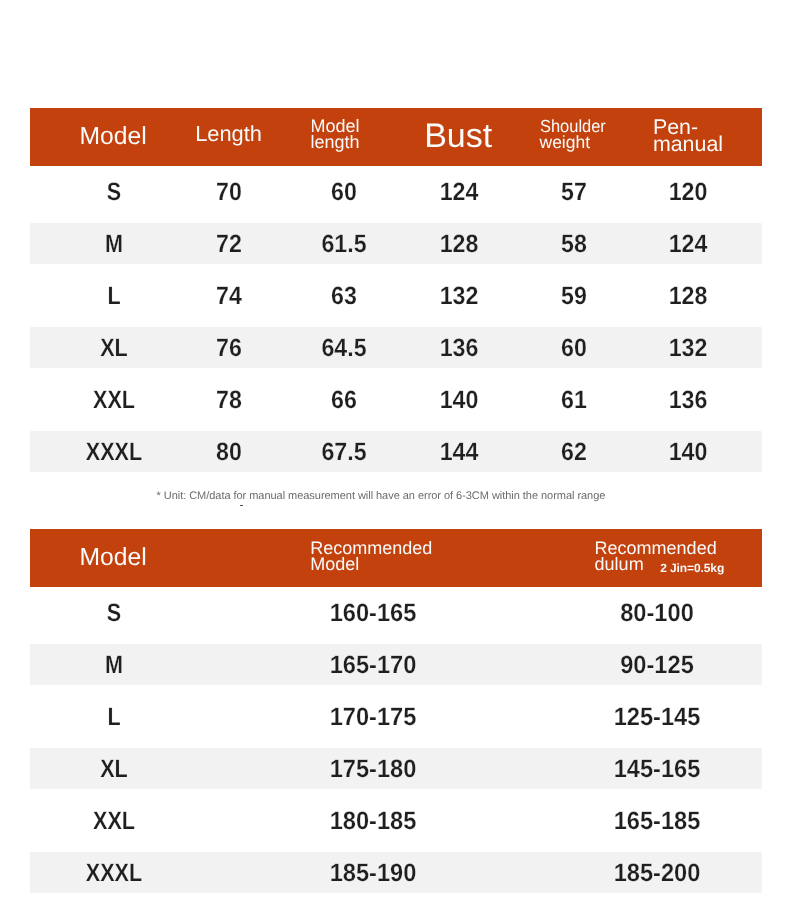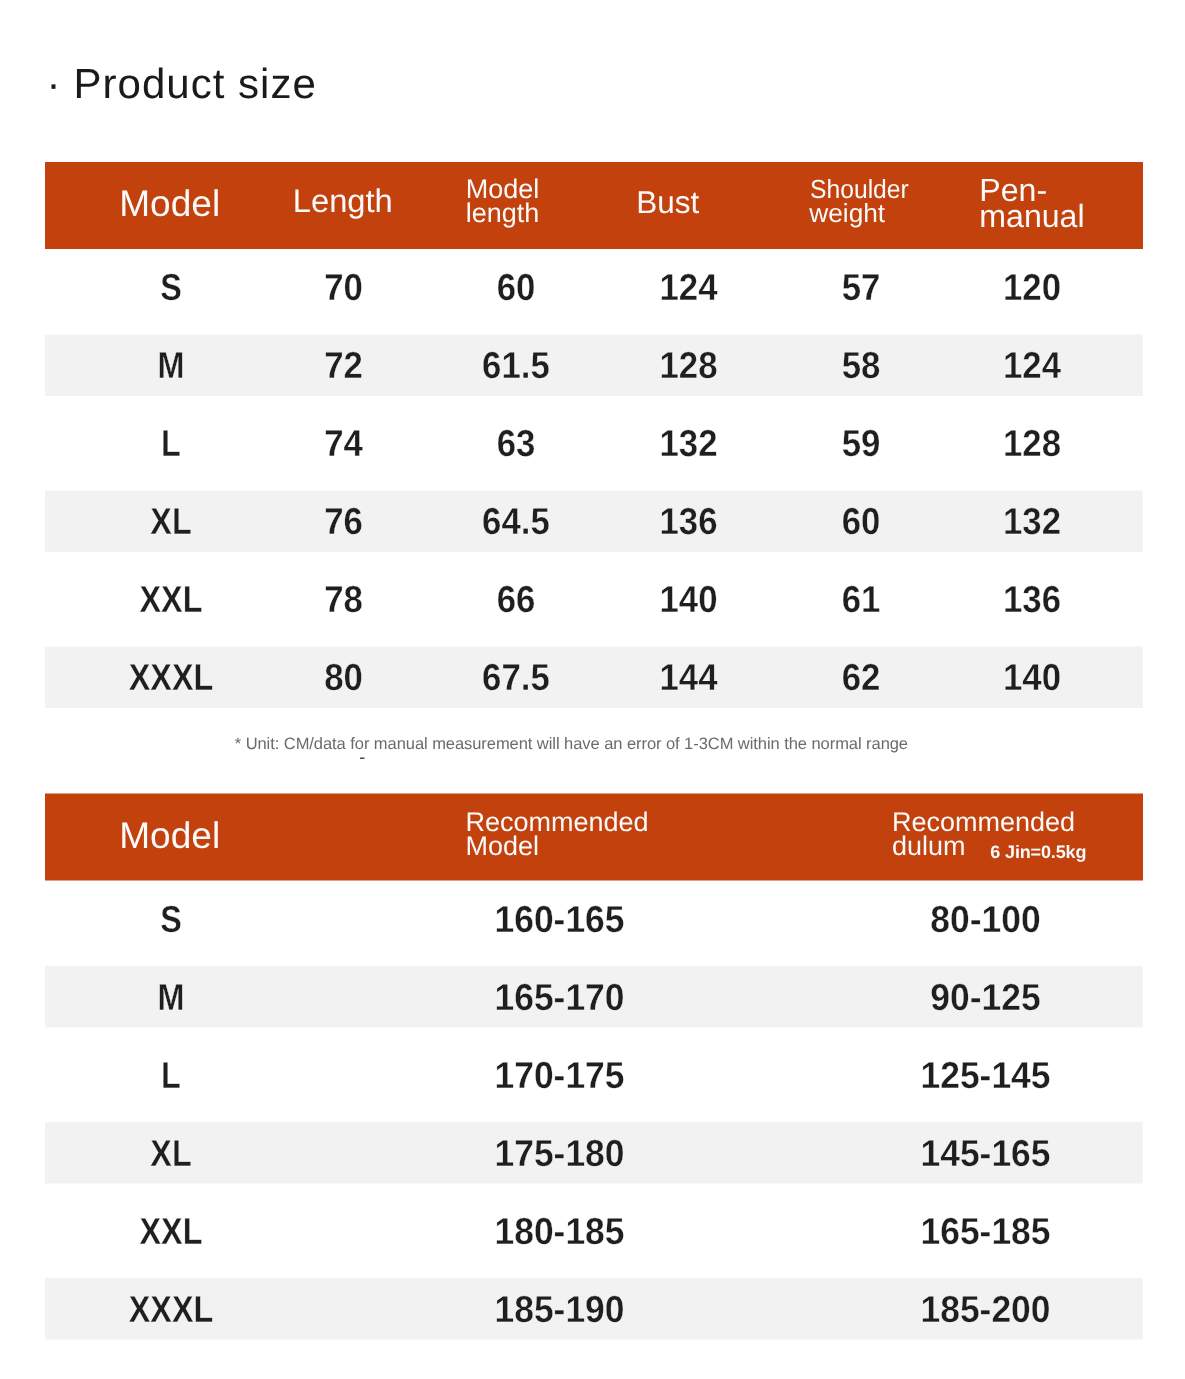--- a/index.html
+++ b/index.html
@@ -23,37 +23,33 @@
   .cell.rangecol{transform:translateX(-50%) scaleX(.945);}
 
   .footnote{position:absolute;font-size:11px;letter-spacing:-0.04px;line-height:14px;color:#6b6b6b;white-space:nowrap;}
   .stray-dot{position:absolute;left:240.2px;top:504.6px;width:2.4px;height:1.8px;background:#4a4a4a;}
   .badge{font-weight:bold;font-size:12px;margin-left:16.6px;position:relative;top:1.5px;letter-spacing:-0.1px;}
 </style>
 </head>
 <body>
 
 <div class="page">
-  <div class="title">
-    <span class="title-dot">·</span>
-    <span class="title-text">Product size</span>
-  </div>
   <div class="tbl" style="top:108px;">
     <div class="thead" style="height:58px;">
       <div class="hcell" style="left:49.5px;top:16.2px;font-size:24.7px;line-height:25px;">
         <span class="hl1" style="">Model</span>
       </div>
       <div class="hcell" style="left:165.2px;top:14.6px;font-size:21.8px;line-height:22px;">
         <span class="hl1" style="">Length</span>
       </div>
       <div class="hcell" style="left:280.5px;top:11px;font-size:18px;line-height:15.5px;">
         <span class="hl1" style="">Model</span>
         <span class="hl2">length</span>
       </div>
-      <div class="hcell" style="left:394.2px;top:15.2px;font-size:21px;line-height:26px;">
+      <div class="hcell" style="left:394.2px;top:15.2px;font-size:34px;line-height:26px;">
         <span class="hl1" style="">Bust</span>
       </div>
       <div class="hcell" style="left:509.5px;top:11.2px;font-size:17.5px;line-height:15.5px;">
         <span class="hl1" style="transform:scaleX(0.94);transform-origin:left;">Shoulder</span>
         <span class="hl2">weight</span>
       </div>
       <div class="hcell" style="left:622.9px;top:11px;font-size:21.4px;line-height:17.4px;">
         <span class="hl1" style="">Pen-</span>
         <span class="hl2">manual</span>
       </div>
@@ -103,35 +99,35 @@
         <span class="cell sizecol" style="left:84px;">XXXL</span>
         <span class="cell numcol" style="left:198.9px;">80</span>
         <span class="cell numcol" style="left:313.8px;">67.5</span>
         <span class="cell numcol" style="left:428.7px;">144</span>
         <span class="cell numcol" style="left:543.5px;">62</span>
         <span class="cell numcol" style="left:658.4px;">140</span>
       </div>
     </div>
   </div>
   <div class="footnote" style="left:156.5px;top:489px;">
-    <span>* Unit: CM/data for manual measurement will have an error of 1-3CM within the normal range</span>
+    <span>* Unit: CM/data for manual measurement will have an error of 6-3CM within the normal range</span>
   </div>
   <div class="stray-dot"></div>
   <div class="tbl" style="top:529.3px;">
     <div class="thead" style="height:58px;">
       <div class="hcell" style="left:49.5px;top:15.9px;font-size:24.7px;line-height:25px;">
         <span class="hl1" style="">Model</span>
       </div>
       <div class="hcell" style="left:280.3px;top:12.1px;font-size:18px;line-height:15.9px;">
         <span class="hl1" style="">Recommended</span>
         <span class="hl2">Model</span>
       </div>
       <div class="hcell" style="left:564.6px;top:12.1px;font-size:18px;line-height:15.9px;">
         <span class="hl1" style="">Recommended</span>
-        <span class="hl2"><span>dulum</span><span class="badge">6 Jin=0.5kg</span></span>
+        <span class="hl2"><span>dulum</span><span class="badge">2 Jin=0.5kg</span></span>
       </div>
     </div>
     <div class="tbody" style="top:57.6px;">
       <div class="row">
         <span class="cell sizecol" style="left:84px;">S</span>
         <span class="cell rangecol" style="left:343.2px;">160-165</span>
         <span class="cell rangecol" style="left:627.4px;">80-100</span>
       </div>
       <div class="row alt">
         <span class="cell sizecol" style="left:84px;">M</span>

